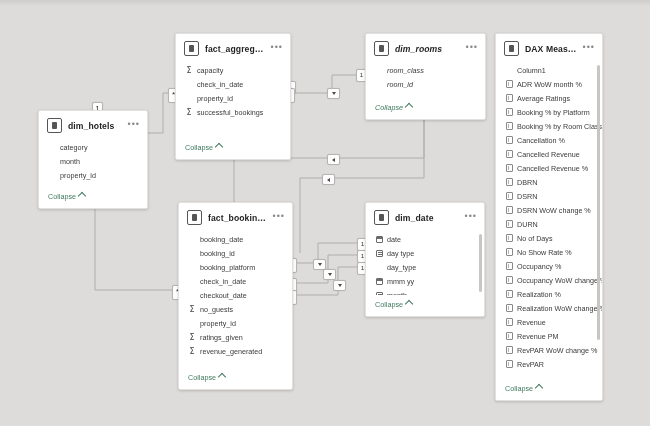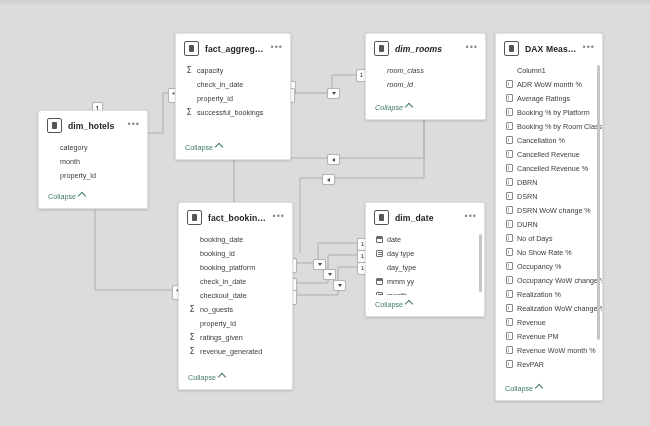--- a/index.html
+++ b/index.html
@@ -386,21 +386,21 @@
         <div class="fld">
           <span class="glyph">
             <span class="msr"></span>
           </span>
           <span>Revenue PM</span>
         </div>
         <div class="fld">
           <span class="glyph">
             <span class="msr"></span>
           </span>
-          <span>Revenue WoW month %</span>
+          <span>RevPAR WoW change %</span>
         </div>
         <div class="fld">
           <span class="glyph">
             <span class="msr"></span>
           </span>
           <span>RevPAR</span>
         </div>
       </div>
     <div class="collapse">
       <span>Collapse</span>

